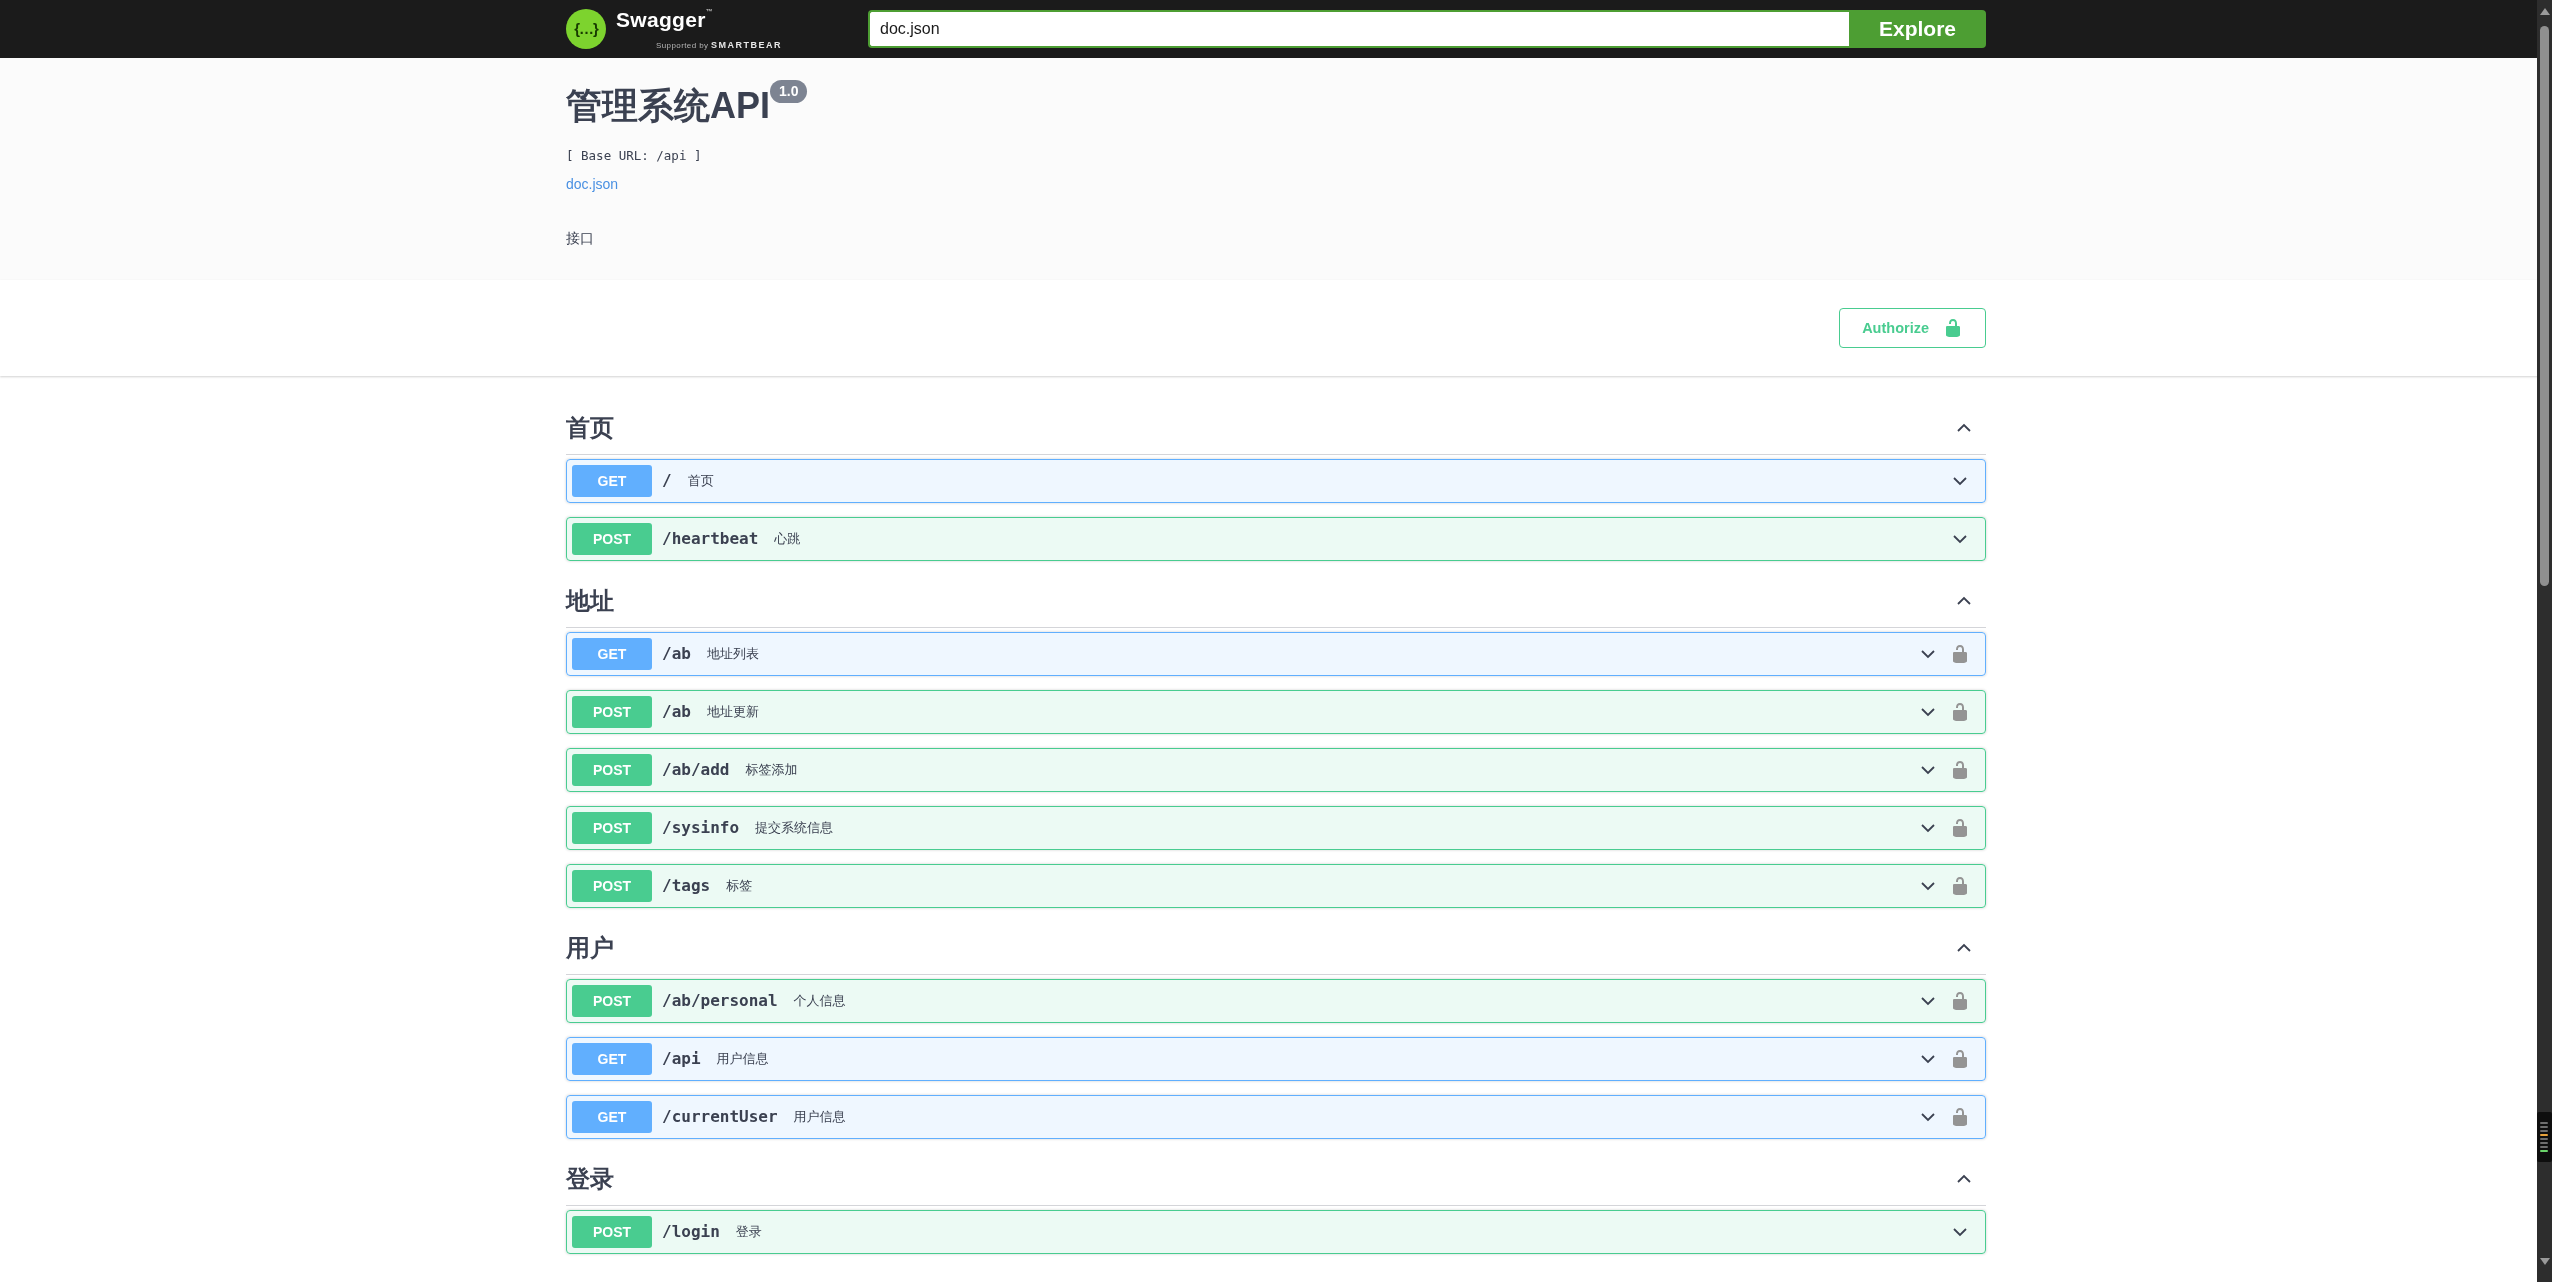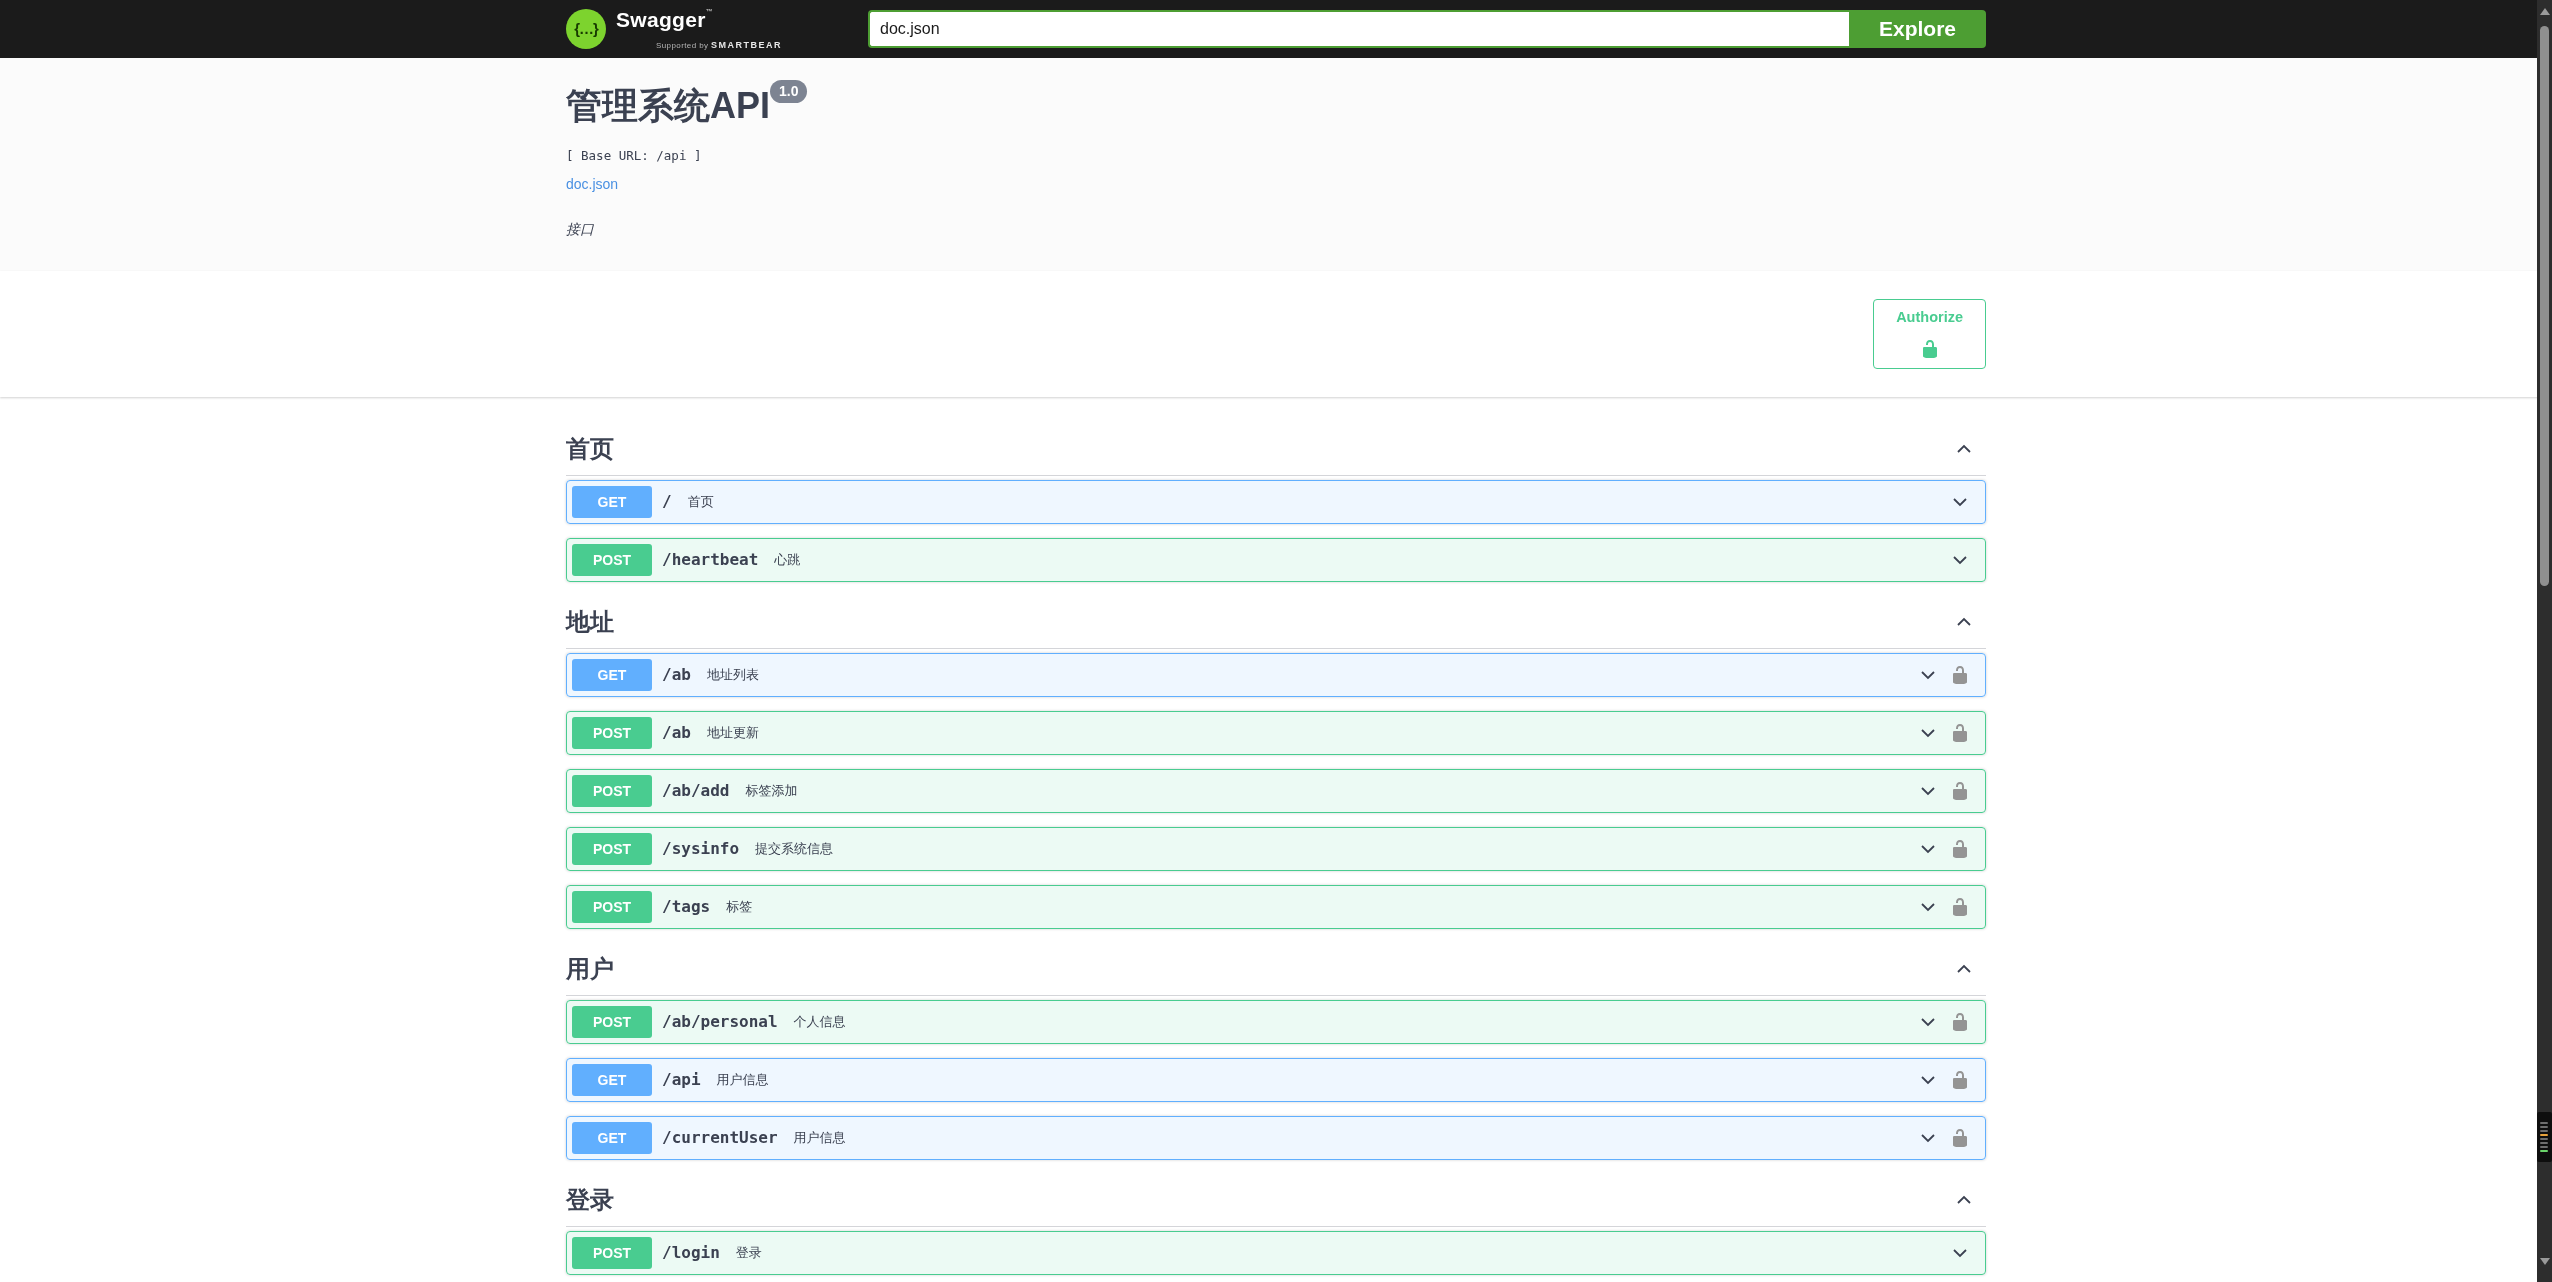--- a/index.html
+++ b/index.html
@@ -48,30 +48,30 @@
   }
   .version-badge {
     background: #7d8492; color: #ffffff; font-size: 14px; font-weight: 700;
     padding: 4px 9px; border-radius: 40px; position: relative; top: -6px;
   }
   .base-url {
     font-family: "DejaVu Sans Mono", monospace;
     font-size: 12.5px; color: #3b4151; margin-top: 22px;
   }
   .spec-link { color: #4990e2; font-size: 14px; margin-top: 13px; display: inline-block; text-decoration: none; }
-  .api-desc { font-size: 14px; color: #3b4151; margin-top: 28px; font-style: italic; }
+  .api-desc { font-size: 14px; color: #3b4151; margin-top: 37px; }
 
   
   .scheme-container { background: #ffffff; box-shadow: 0 1px 2px 0 rgba(0,0,0,.18); padding: 28px 0; }
   .auth-wrapper { display: flex; justify-content: flex-end; }
   .authorize-btn {
     display: flex; align-items: center; gap: 14px;
     border: 1.5px solid #49cc90; color: #49cc90; background: transparent;
     font-weight: 700; font-size: 14.5px; padding: 9px 22px; border-radius: 4px;
-    cursor: pointer; font-family: "Liberation Sans", sans-serif; flex-direction: column;
+    cursor: pointer; font-family: "Liberation Sans", sans-serif;
   }
 
   
   .ops { padding-top: 26px; padding-bottom: 40px; }
   .tag-section { margin-bottom: 14px; }
   .tag-header {
     display: flex; justify-content: space-between; align-items: center;
     padding: 10px 12px 10px 0; border-bottom: 1px solid rgba(59,65,81,.22);
     cursor: pointer;
   }

